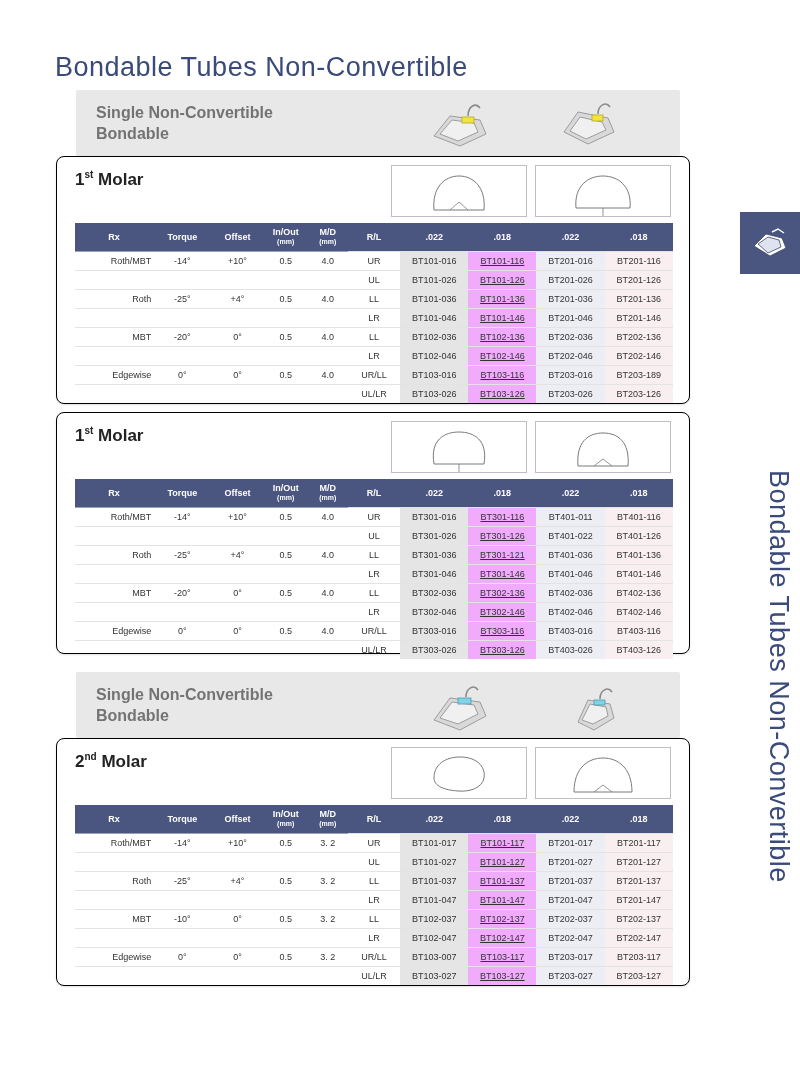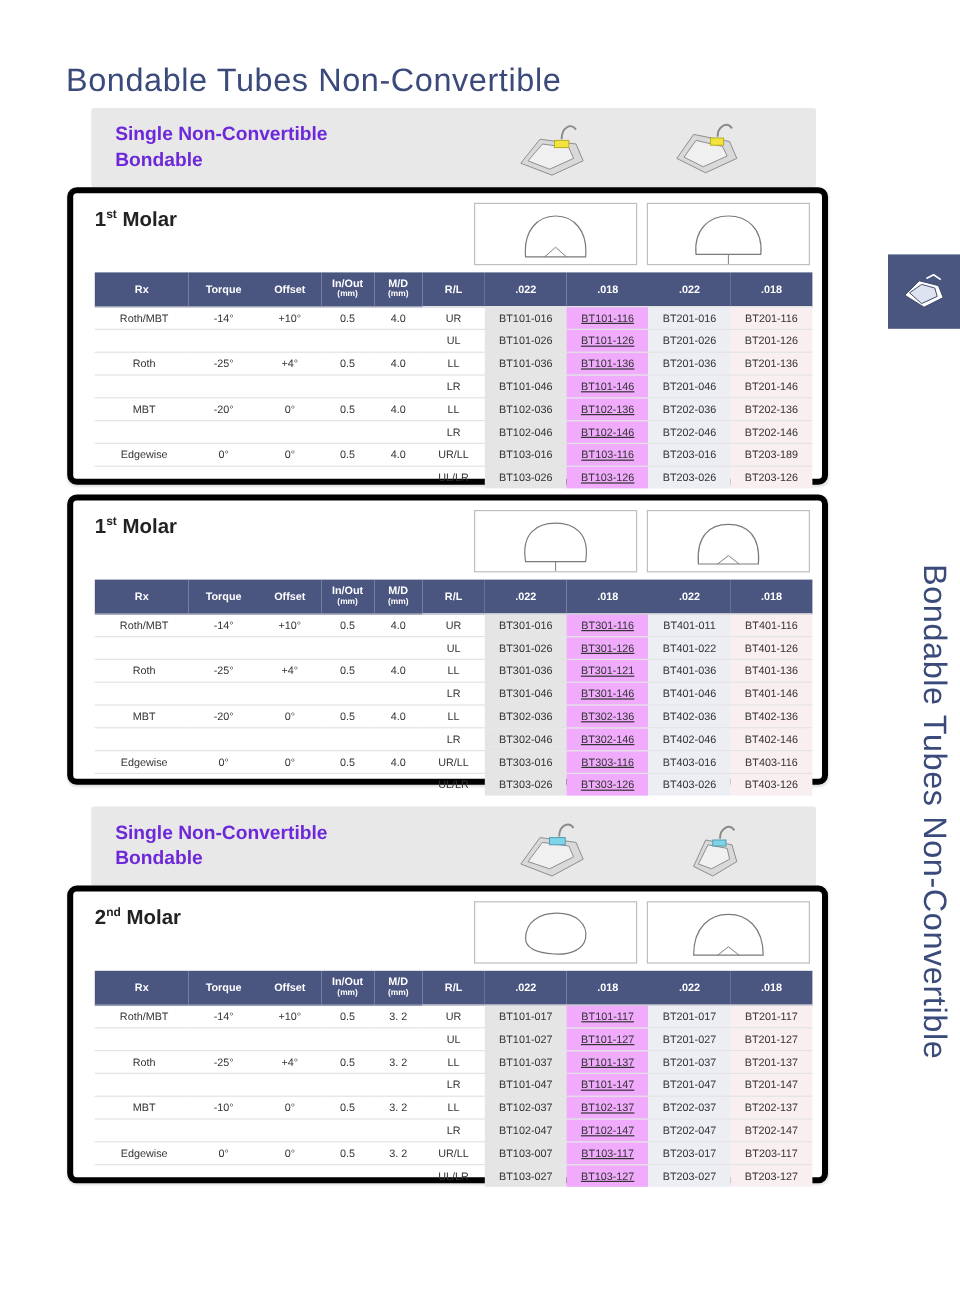--- a/index.html
+++ b/index.html
@@ -30,30 +30,30 @@
   }
 
   
   .band {
     position:absolute; background:#e8e8e8;
     left:76px; width:604px; height:66px;
     border-radius: 2px;
   }
   .band .band-title {
     position:absolute; left:20px; top:12px;
-    font-size:16px; font-weight:bold; color:#6d28d9; line-height:21px;
+    font-size:16px; font-weight:bold; color:#737373; line-height:21px;
   }
   .band .img-a, .band .img-b { position:absolute; top:6px; }
   .band .img-a { left:348px; width:78px; height:58px; }
   .band .img-b { left:480px; width:78px; height:58px; }
 
   
   .card {
     position:absolute; left:56px; width:634px;
-    background:#ffffff; border:5px solid #000000; border-radius:8px;
+    background:#ffffff; border:1px solid #000000; border-radius:8px;
     box-shadow: 0 1px 2px rgba(0,0,0,0.12);
   }
   .card .molar {
     position:absolute; left:18px; top:12px;
     font-size:17px; font-weight:bold; color:#222;
   }
   .card .molar sup { font-size:10px; }
   .tooth-box {
     position:absolute; top:8px; border:1px solid #bfbfbf; background:#fff;
     width:136px; height:52px;
@@ -69,21 +69,21 @@
   }
   table.grid thead th {
     background:#4a5580; color:#fff; font-size:9px; font-weight:bold;
     padding:5px 2px; border:none; line-height:9px;
   }
   table.grid thead th .sub { font-size:7px; display:block; font-weight:bold; }
   table.grid td {
     padding:4px 2px; text-align:center; color:#333; font-size:9px;
     border-bottom:1px solid #e3e3e3;
   }
-  table.grid td.rx { text-align:center; padding-left:6px; }
+  table.grid td.rx { text-align:right; padding-left:6px; }
   table.grid tr.grp-start td { border-top:1px solid #9aa0b5; }
   table.grid tr.grp-start td.nb { border-top:1px solid #e3e3e3; }
   td.c1 { background:#e5e5e5; }
   td.c2 { background:#f0abfc;text-decoration:underline; }
   td.c3 { background:#eceef4; }
   td.c4 { background:#faeff0; }
   table.grid tr:last-child td { border-bottom:none; }
 </style>
 </head>
 <body>

